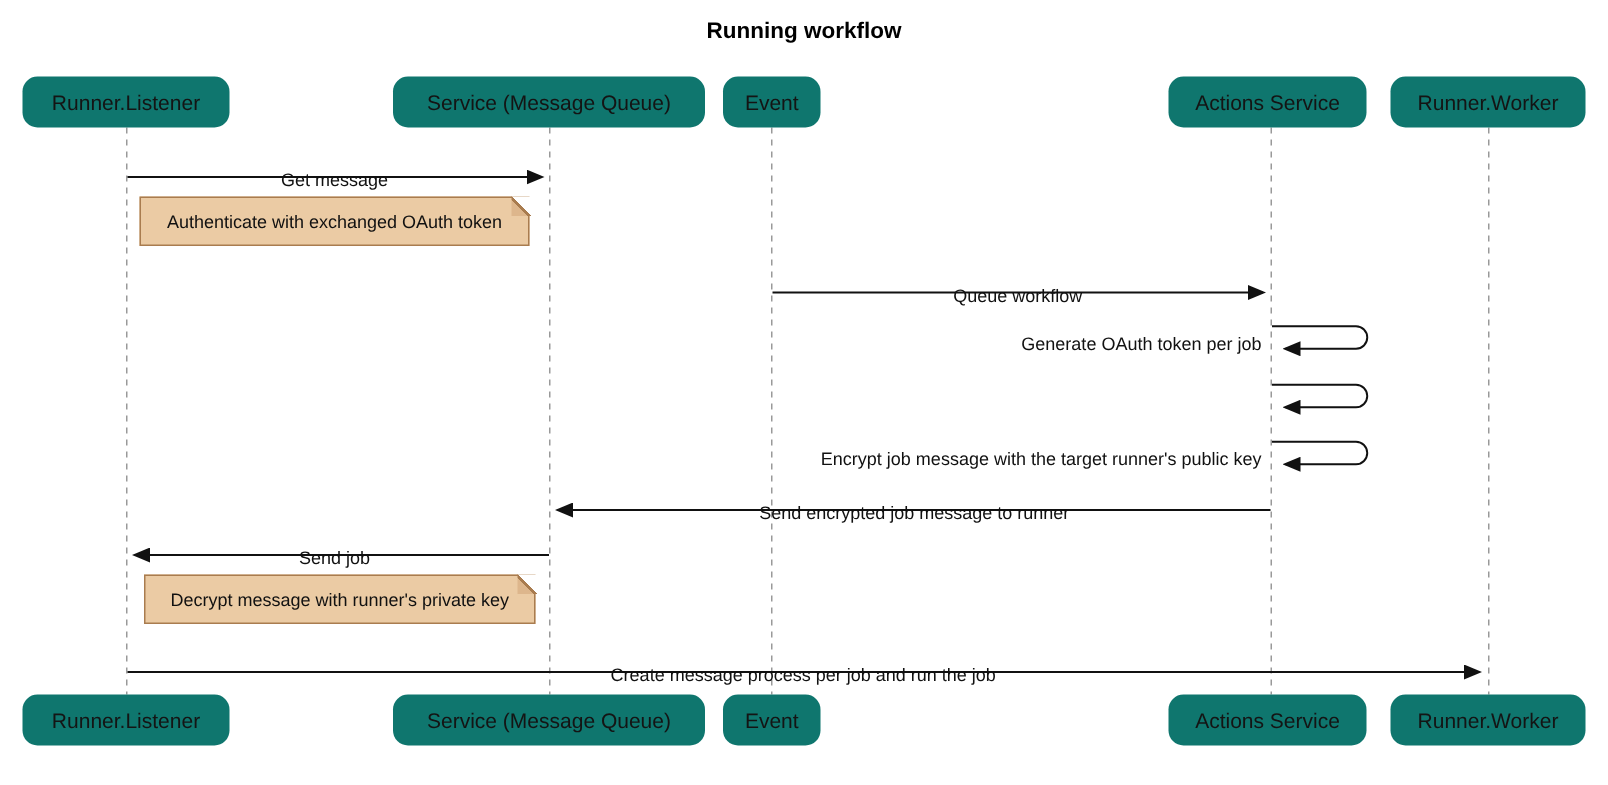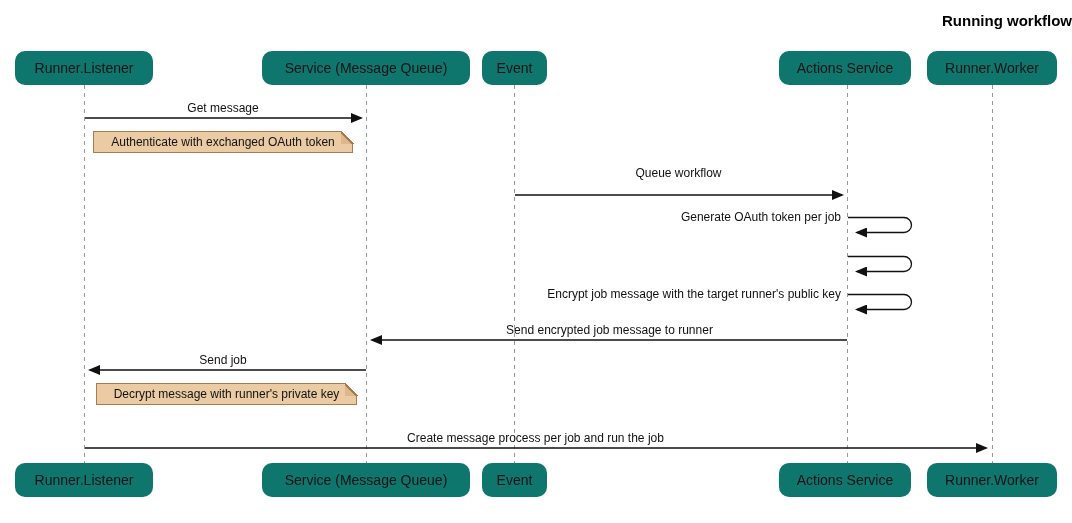--- a/index.html
+++ b/index.html
@@ -6,36 +6,36 @@
   .diagram{
     position:relative;
     width:1072px;height:523px;
     background:#ffffff;
     font-family:"Liberation Sans", sans-serif;
     color:#111;
     overflow:hidden;
   }
   .title{
     position:absolute;top:12px;left:0;width:1072px;
-    text-align:right;font-size:15px;font-weight:bold;color:#000;
+    text-align:center;font-size:15px;font-weight:bold;color:#000;
   }
   .actor{
     position:absolute;height:34px;line-height:34px;
     background:#0f766e;border-radius:10px;
     text-align:center;font-size:14px;color:#141414;
     white-space:nowrap;
   }
   .svg-layer{position:absolute;top:0;left:0;}
   .msg-label{
     position:absolute;font-size:12px;color:#111;
-    text-align:center;white-space:nowrap;line-height:14px;
+    text-align:center;white-space:nowrap;line-height:14px;margin-top:12px;
   }
   .msg-label.right{text-align:right;}
   .note{
-    position:absolute;height:22px;
+    position:absolute;height:33px;
     background:#EBCBA4;border:1.5px solid #A97C4F;
     box-sizing:border-box;
     font-size:12px;color:#111;
     display:flex;align-items:center;justify-content:center;
     white-space:nowrap;
   }
   .note-fold{
     position:absolute;top:-1.5px;right:-1.5px;width:13px;height:13px;
     background:linear-gradient(to bottom left,
       #ffffff 0 48%, #A97C4F 48% 58%, #DDB68C 58% 100%);
@@ -73,21 +73,21 @@
     <line x1="85" y1="448" x2="986" y2="448" stroke="#111" stroke-width="1.3" marker-end="url(#arr)"></line>
   </svg>
 
   <div class="actor" style="left:15px;top:51px;width:138px;">Runner.Listener</div>
   <div class="actor" style="left:262px;top:51px;width:208px;">Service (Message Queue)</div>
   <div class="actor" style="left:482px;top:51px;width:65px;">Event</div>
   <div class="actor" style="left:779px;top:51px;width:132px;">Actions Service</div>
   <div class="actor" style="left:927px;top:51px;width:130px;">Runner.Worker</div>
 
   <div class="msg-label" style="left:85px;top:101px;width:276px;">Get message</div>
-  <div class="msg-label" style="left:515px;top:166px;width:327px;">Queue workflow</div>
+  <div class="msg-label" style="left:515px;top:178px;width:327px;">Queue workflow</div>
   <div class="msg-label right" style="left:341px;top:210px;width:500px;">Generate OAuth token per job</div>
   <div class="msg-label right" style="left:341px;top:287px;width:500px;">Encrypt job message with the target runner's public key</div>
   <div class="msg-label" style="left:372px;top:323px;width:475px;">Send encrypted job message to runner</div>
   <div class="msg-label" style="left:85px;top:353px;width:276px;">Send job</div>
   <div class="msg-label" style="left:85px;top:431px;width:901px;">Create message process per job and run the job</div>
 
   <div class="note" style="left:93px;top:131px;width:260px;">
     <span>Authenticate with exchanged OAuth token</span>
     <span class="note-fold"></span>
   </div>

